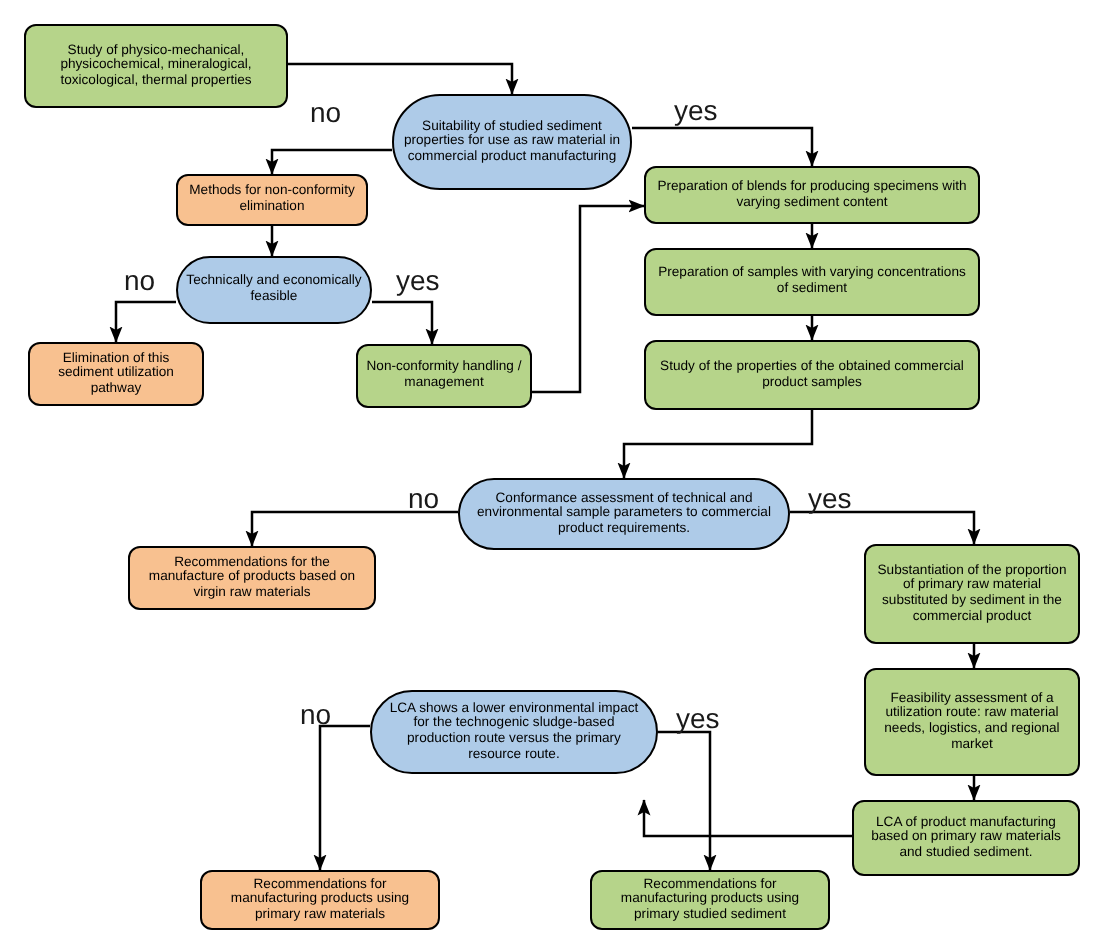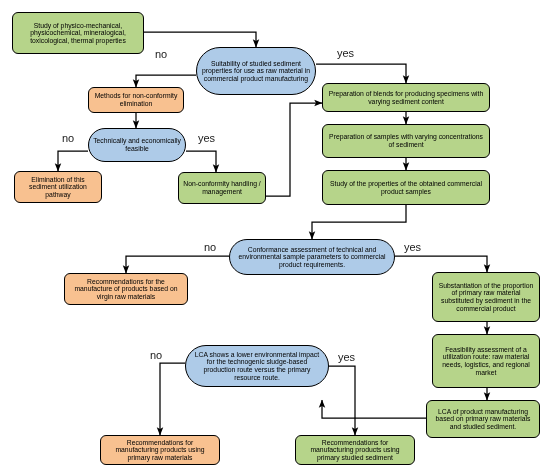--- a/index.html
+++ b/index.html
@@ -6,21 +6,21 @@
   body{font-family:"Liberation Sans", sans-serif;}
   #canvas{position:relative;width:550px;height:476px;background:#ffffff;overflow:hidden;}
   svg#wires{position:absolute;left:0;top:0;width:550px;height:476px;}
   .node{position:absolute;box-sizing:border-box;border:1.6px solid #000;display:flex;align-items:center;justify-content:center;text-align:center;padding:2px 4px;}
   .node span{display:block;width:100%;line-height:1.12;}
   .rect{border-radius:6px;}
   .dec{border-radius:999px;}
   .green{background:#b6d48a;}
   .orange{background:#f8c190;}
   .blue{background:#aecbe8;}
-  .lbl{position:absolute;color:#1a1a1a;font-size:11px;line-height:1;white-space:nowrap;}
+  .lbl{position:absolute;color:#1a1a1a;font-size:14px;line-height:1;white-space:nowrap;}
 </style>
 </head>
 <body>
 
 <div id="canvas">
 
   <svg id="wires" viewBox="0 0 550 476">
     <defs>
       <marker id="ah" markerWidth="9" markerHeight="9" refX="6.2" refY="3" orient="auto" markerUnits="strokeWidth">
         <path d="M0,0.4 L6.5,3 L0,5.6 L1.4,3 z" fill="#000"></path>

